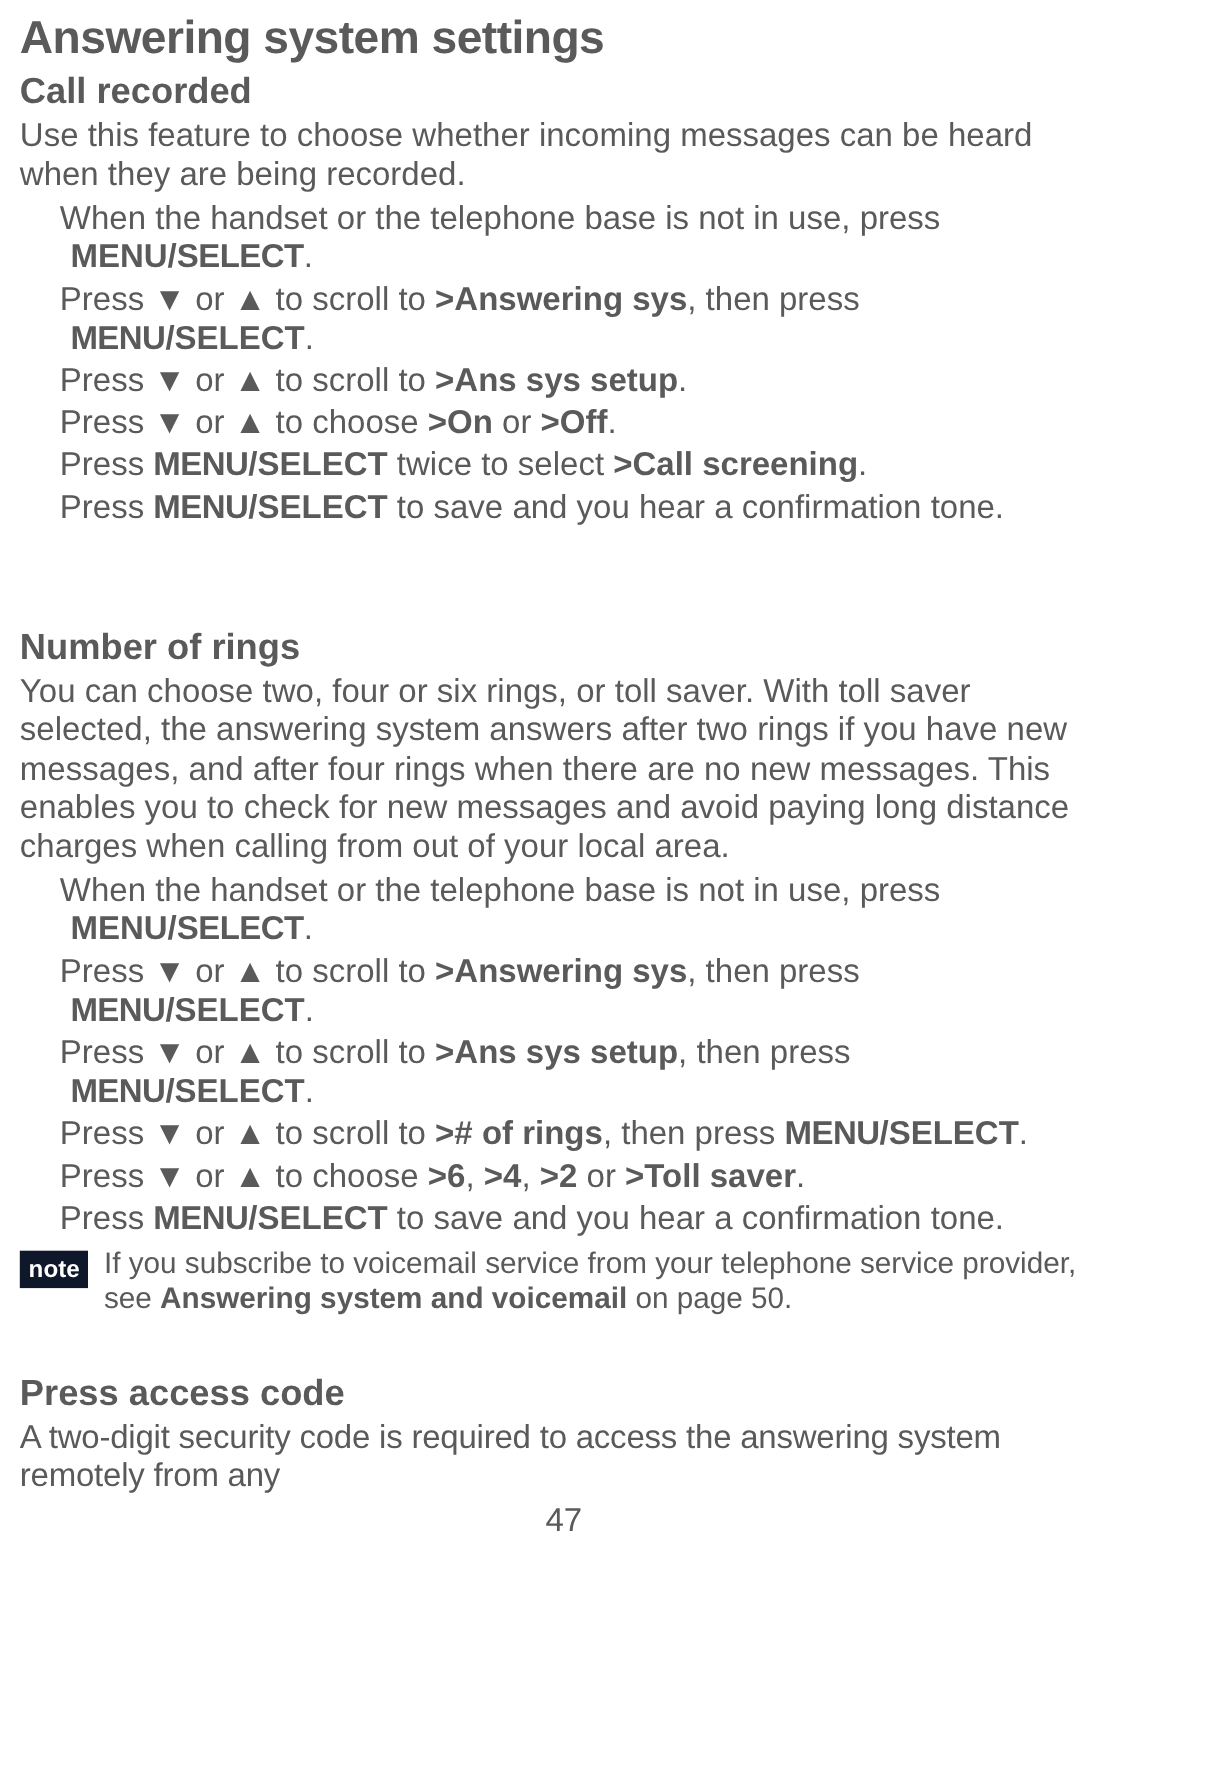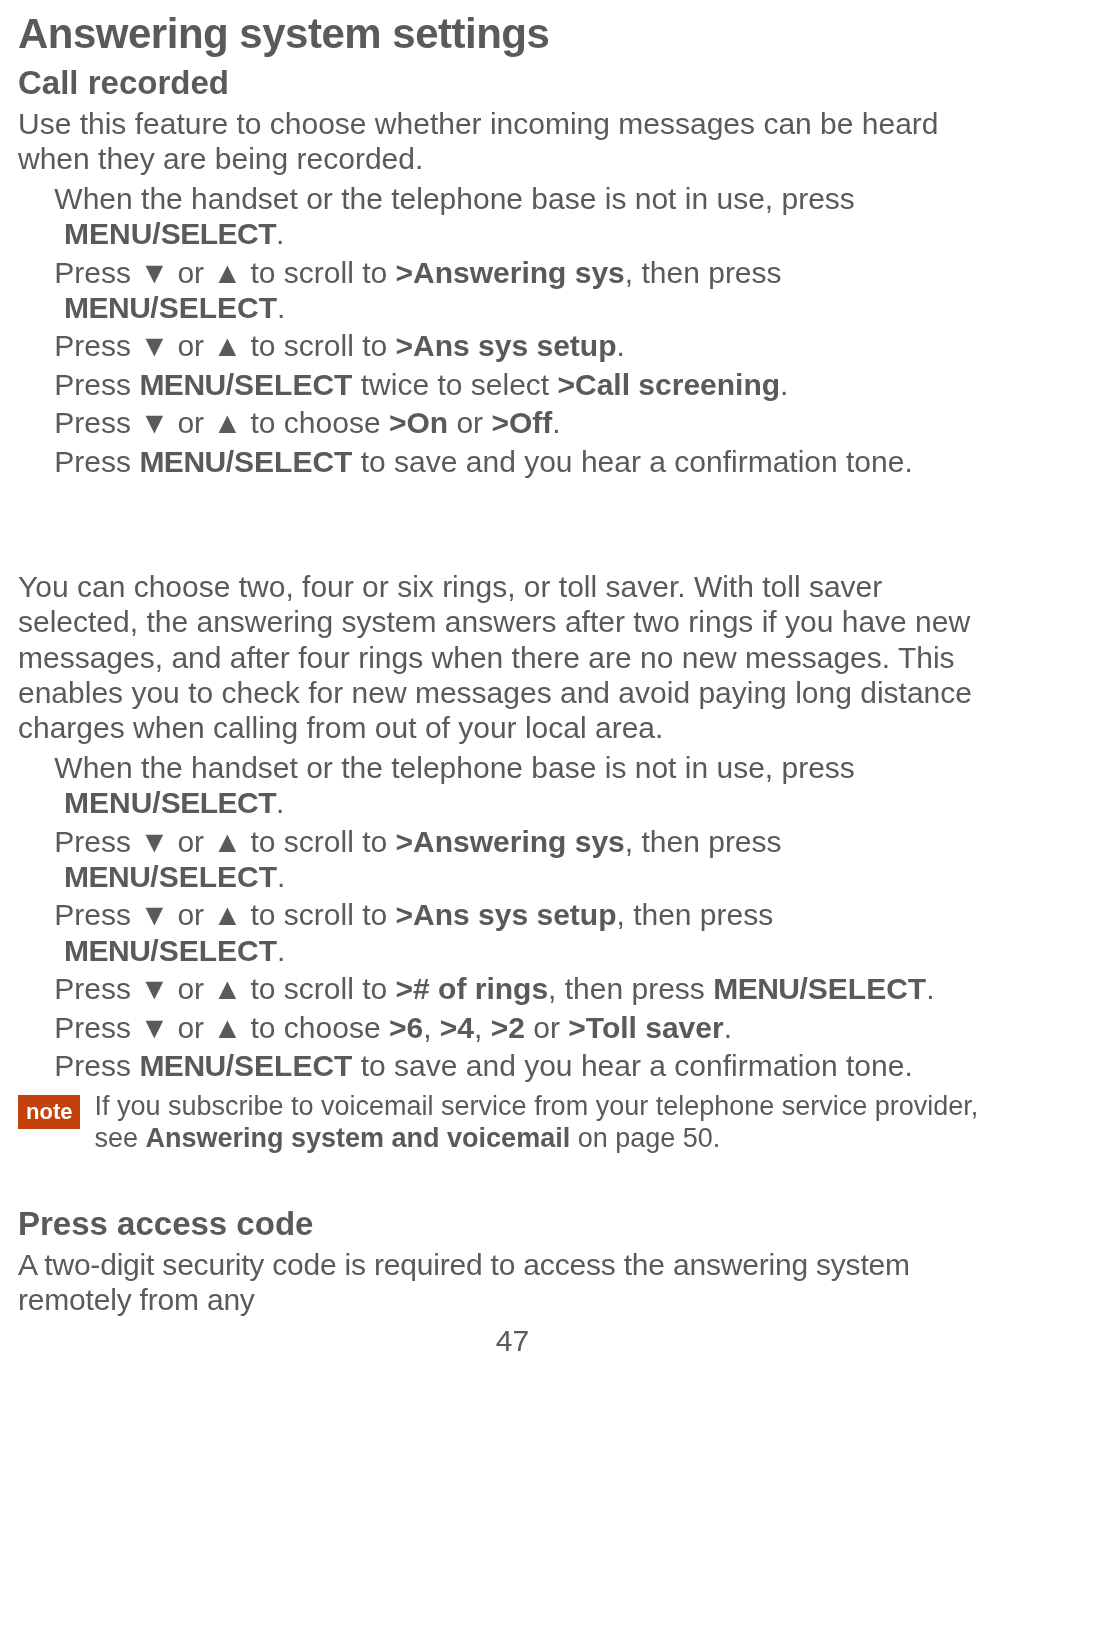--- a/index.html
+++ b/index.html
@@ -10,21 +10,21 @@
   .para { font-size: 30px; line-height: 1.18; margin-bottom: 4px; }
   ol.steps { list-style: none; padding-left: 0; margin-top: 2px; }
   ol.steps li { font-size: 30px; line-height: 1.18; padding-left: 46px; text-indent: -46px; margin-bottom: 3px; }
   ol.steps li .num { display: inline-block; width: 28px; }
   .bold { font-weight: bold; text-align: right; }
   .scaps { font-variant: small-caps; font-weight: bold; letter-spacing: -0.5px; }
   .section { margin-bottom: 90px; }
   .section.tight { margin-bottom: 50px; }
   .arrow { font-family: Arial, sans-serif; }
   .notebox { display: flex; align-items: flex-start; margin-top: 8px; }
-  .note-tag { background: #c2410c; color: #fff; font-size: 22px; font-weight: bold; padding: 4px 8px; margin-right: 14px; margin-top: 4px; flex: 0 0 auto; }
+  .note-tag { background: #0f172a; color: #fff; font-size: 22px; font-weight: bold; padding: 4px 8px; margin-right: 14px; margin-top: 4px; flex: 0 0 auto; }
   .note-text { font-size: 27px; line-height: 1.18; }
   .pagenum { text-align: center; font-size: 30px; margin-top: 6px; }
 </style>
 </head>
 <body>
 
 <div class="page">
 
   <div class="h1">Answering system settings</div>
 
@@ -38,35 +38,36 @@
       </li>
       <li>
         <span class="num">2.</span>
         <span>Press </span><span class="arrow">▼</span><span> or </span><span class="arrow">▲</span><span> to scroll to </span><span class="bold">&gt;Answering sys</span><span>, then press </span><br><span class="scaps">MENU</span><span class="bold">/SELECT</span><span>.</span>
       </li>
       <li>
         <span class="num">3.</span>
         <span>Press </span><span class="arrow">▼</span><span> or </span><span class="arrow">▲</span><span> to scroll to </span><span class="bold">&gt;Ans sys setup</span><span>.</span>
       </li>
       <li>
+        <span class="num">5.</span>
+        <span>Press </span><span class="arrow">▼</span><span> or </span><span class="arrow">▲</span><span> to choose </span><span class="bold">&gt;On</span><span> or </span><span class="bold">&gt;Off</span><span>.</span>
+      </li>
+      <li>
         <span class="num">4.</span>
         <span>Press </span><span class="scaps">MENU</span><span class="bold">/SELECT</span><span> twice to select </span><span class="bold">&gt;Call screening</span><span>.</span>
-      </li>
-      <li>
-        <span class="num">5.</span>
-        <span>Press </span><span class="arrow">▼</span><span> or </span><span class="arrow">▲</span><span> to choose </span><span class="bold">&gt;On</span><span> or </span><span class="bold">&gt;Off</span><span>.</span>
       </li>
       <li>
         <span class="num">6.</span>
         <span>Press </span><span class="scaps">MENU</span><span class="bold">/SELECT</span><span> to save and you hear a confirmation tone.</span>
       </li>
     </ol>
   </div>
 
   <div class="section tight">
+    <div class="h2">Number of rings</div>
     <div class="para">You can choose two, four or six rings, or toll saver. With toll saver selected, the answering system answers after two rings if you have new messages, and after four rings when there are no new messages. This enables you to check for new messages and avoid paying long distance charges when calling from out of your local area.</div>
     <ol class="steps">
       <li>
         <span class="num">1.</span>
         <span>When the handset or the telephone base is not in use, press </span><span class="bold">MENU/</span><span class="scaps">SELECT</span><span>.</span>
       </li>
       <li>
         <span class="num">2.</span>
         <span>Press </span><span class="arrow">▼</span><span> or </span><span class="arrow">▲</span><span> to scroll to </span><span class="bold">&gt;Answering sys</span><span>, then press </span><br><span class="scaps">MENU</span><span class="bold">/SELECT</span><span>.</span>
       </li>

